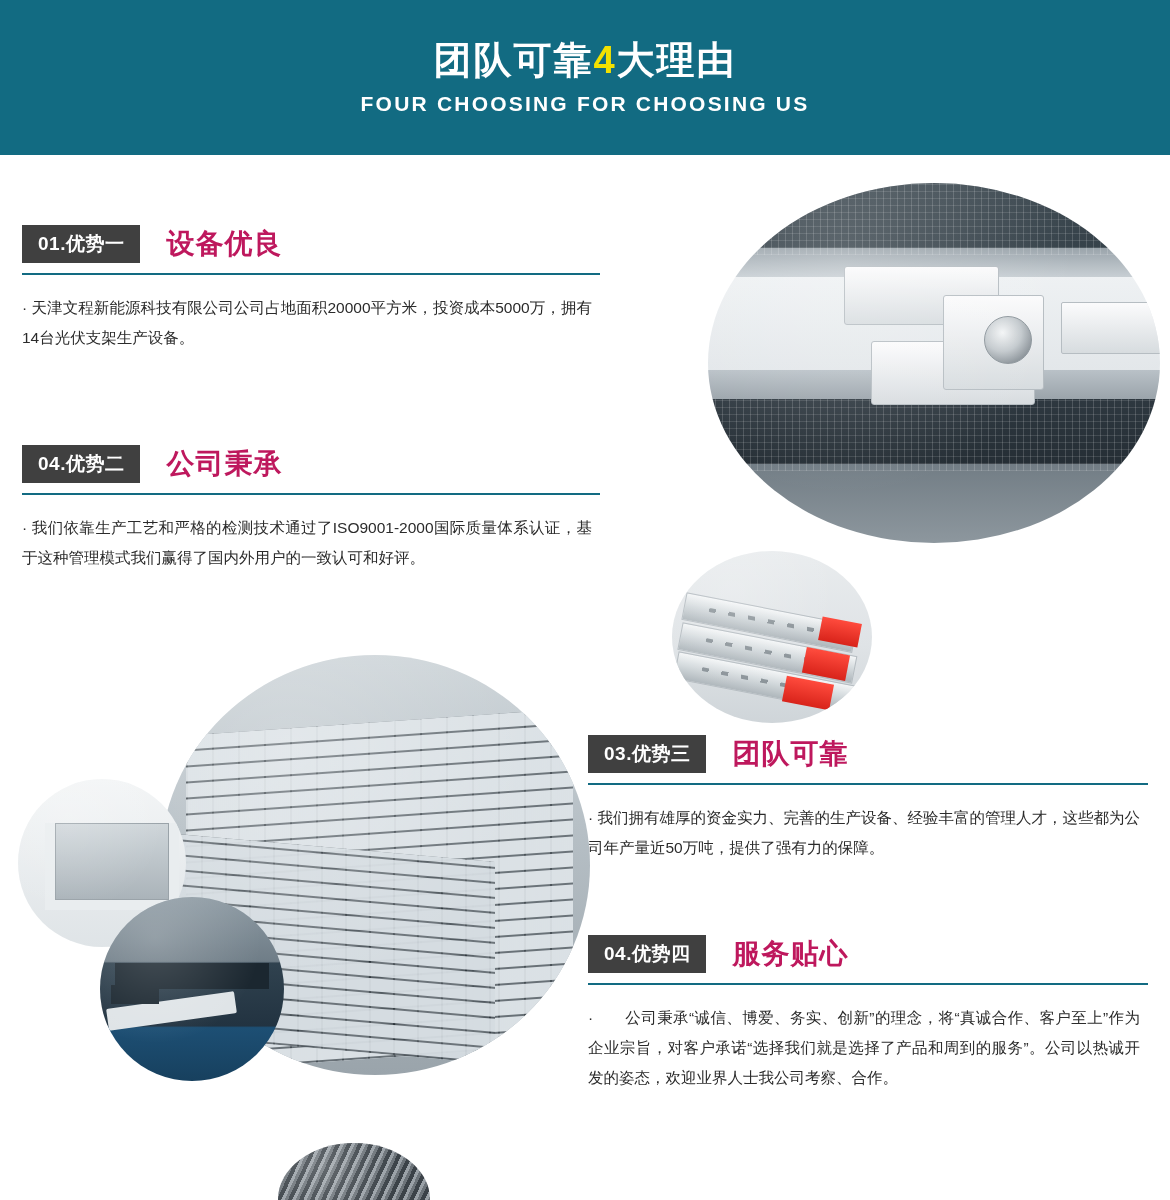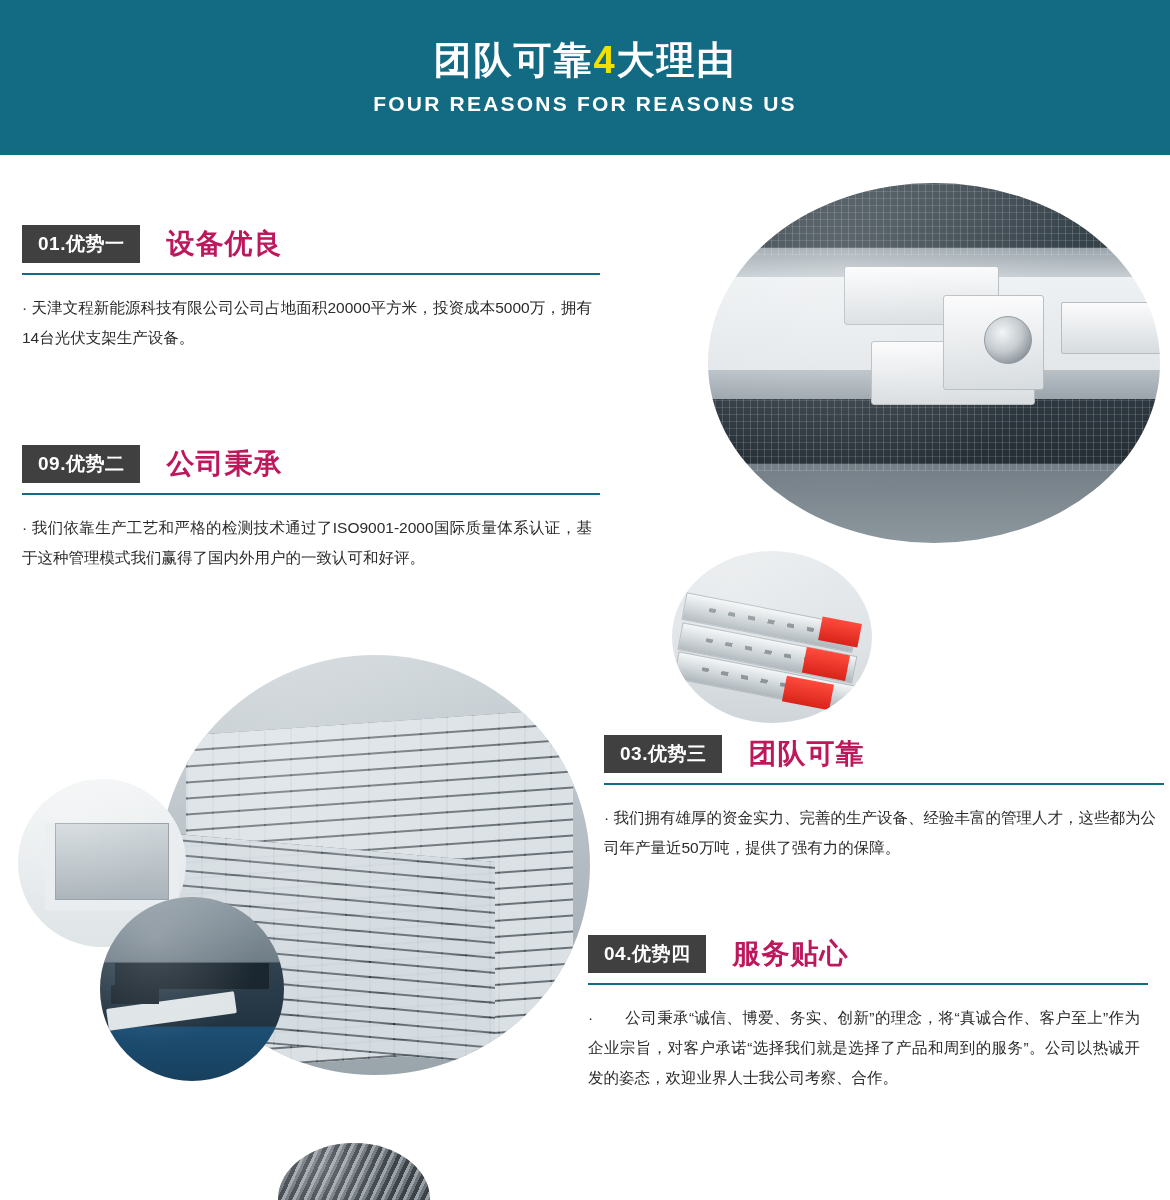--- a/index.html
+++ b/index.html
@@ -166,44 +166,44 @@
     pointer-events:none;
   }
 </style>
 </head>
 <body>
 
 <div class="header">
   <div class="header-title">
     <span>团队可靠</span><span class="hl">4</span><span>大理由</span>
   </div>
-  <div class="header-sub">FOUR REASONS FOR REASONS US</div>
+  <div class="header-sub">FOUR CHOOSING FOR CHOOSING US</div>
 </div>
 
 <div class="content">
 
   <div class="block" style="left:22px;top:70px;width:580px;">
     <div class="block-head">
       <div class="tag">01.优势一</div>
       <div class="head-title">设备优良</div>
       <div class="head-rule" style="width:578px;"></div>
     </div>
     <div class="block-body" style="width:570px;">· 天津文程新能源科技有限公司公司占地面积20000平方米，投资成本5000万，拥有14台光伏支架生产设备。</div>
   </div>
 
   <div class="block" style="left:22px;top:290px;width:580px;">
     <div class="block-head">
-      <div class="tag">09.优势二</div>
+      <div class="tag">04.优势二</div>
       <div class="head-title">公司秉承</div>
       <div class="head-rule" style="width:578px;"></div>
     </div>
     <div class="block-body" style="width:570px;">· 我们依靠生产工艺和严格的检测技术通过了ISO9001-2000国际质量体系认证，基于这种管理模式我们赢得了国内外用户的一致认可和好评。</div>
   </div>
 
-  <div class="block" style="left:588px;top:580px;width:562px;margin-left:16px;">
+  <div class="block" style="left:588px;top:580px;width:562px;">
     <div class="block-head">
       <div class="tag">03.优势三</div>
       <div class="head-title">团队可靠</div>
       <div class="head-rule" style="width:560px;"></div>
     </div>
     <div class="block-body" style="width:552px;">· 我们拥有雄厚的资金实力、完善的生产设备、经验丰富的管理人才，这些都为公司年产量近50万吨，提供了强有力的保障。</div>
   </div>
 
   <div class="block" style="left:588px;top:780px;width:562px;">
     <div class="block-head">

